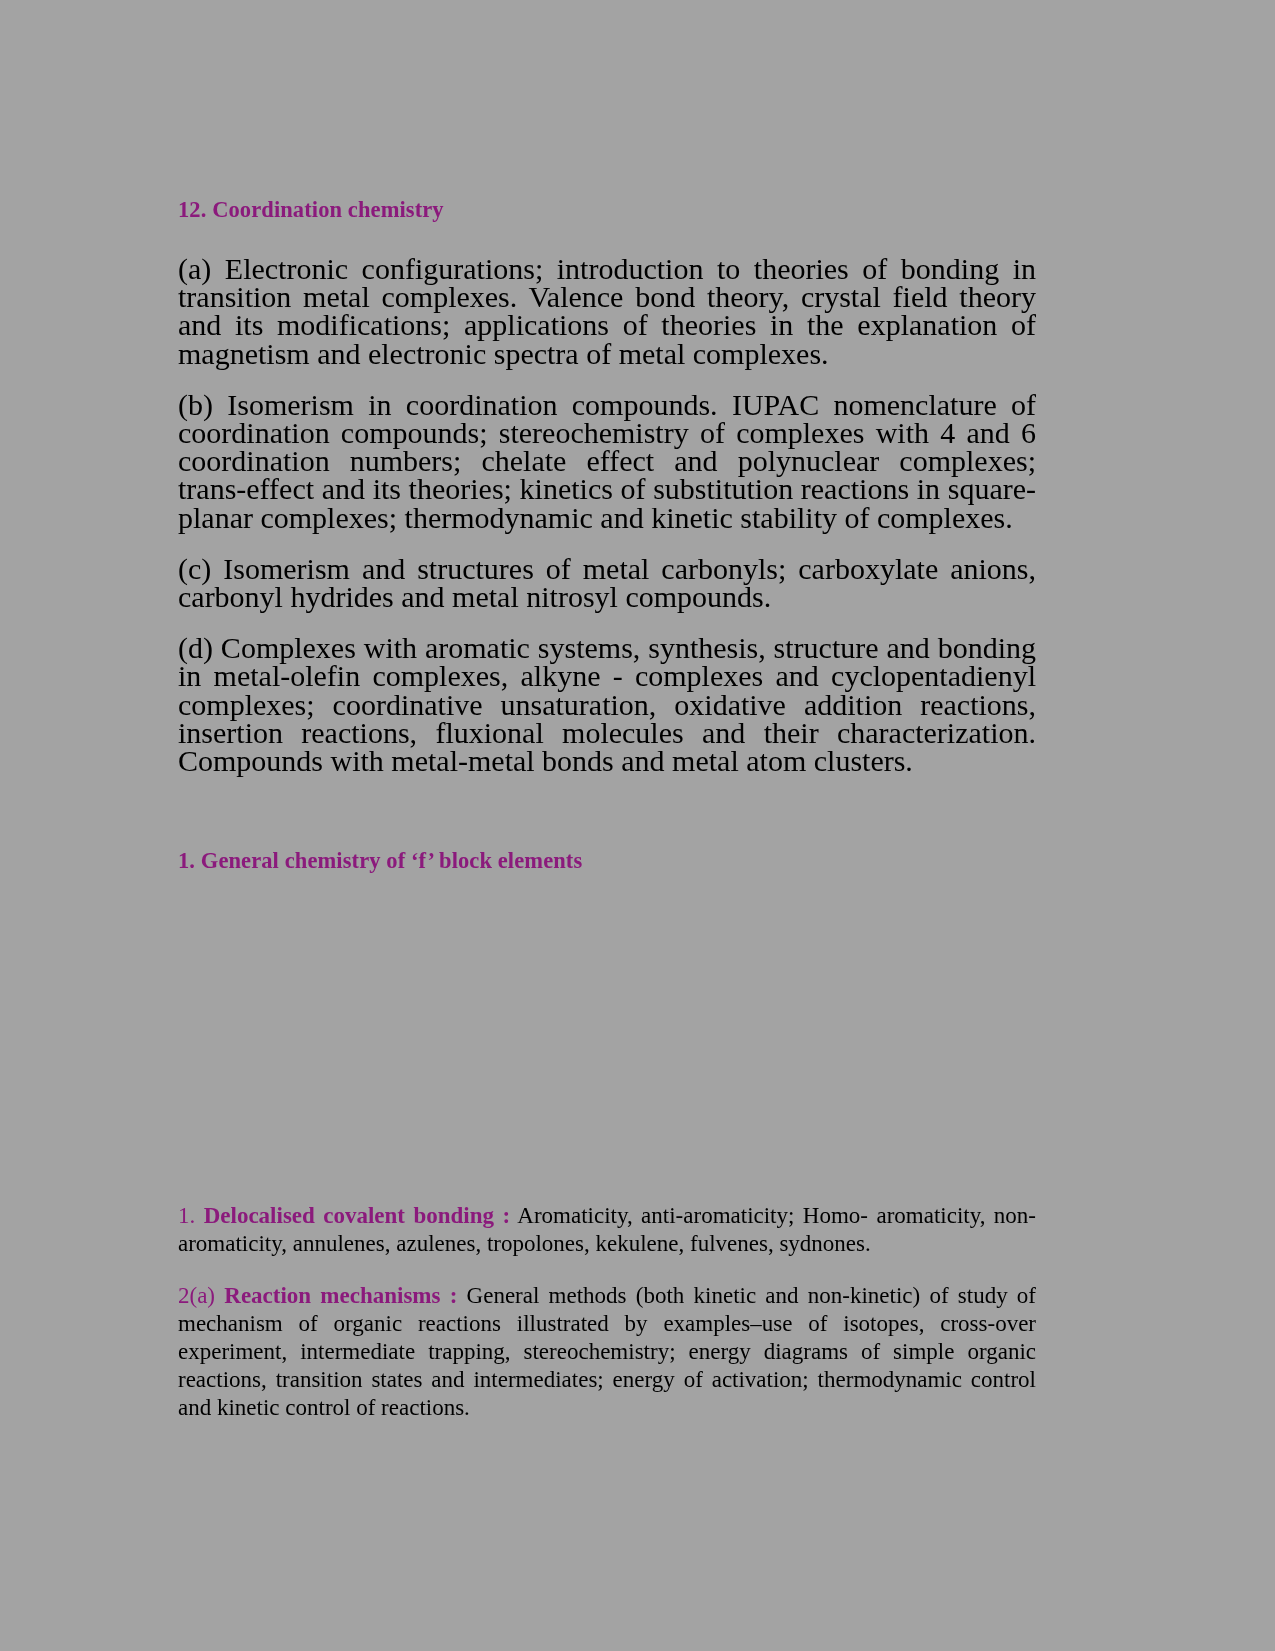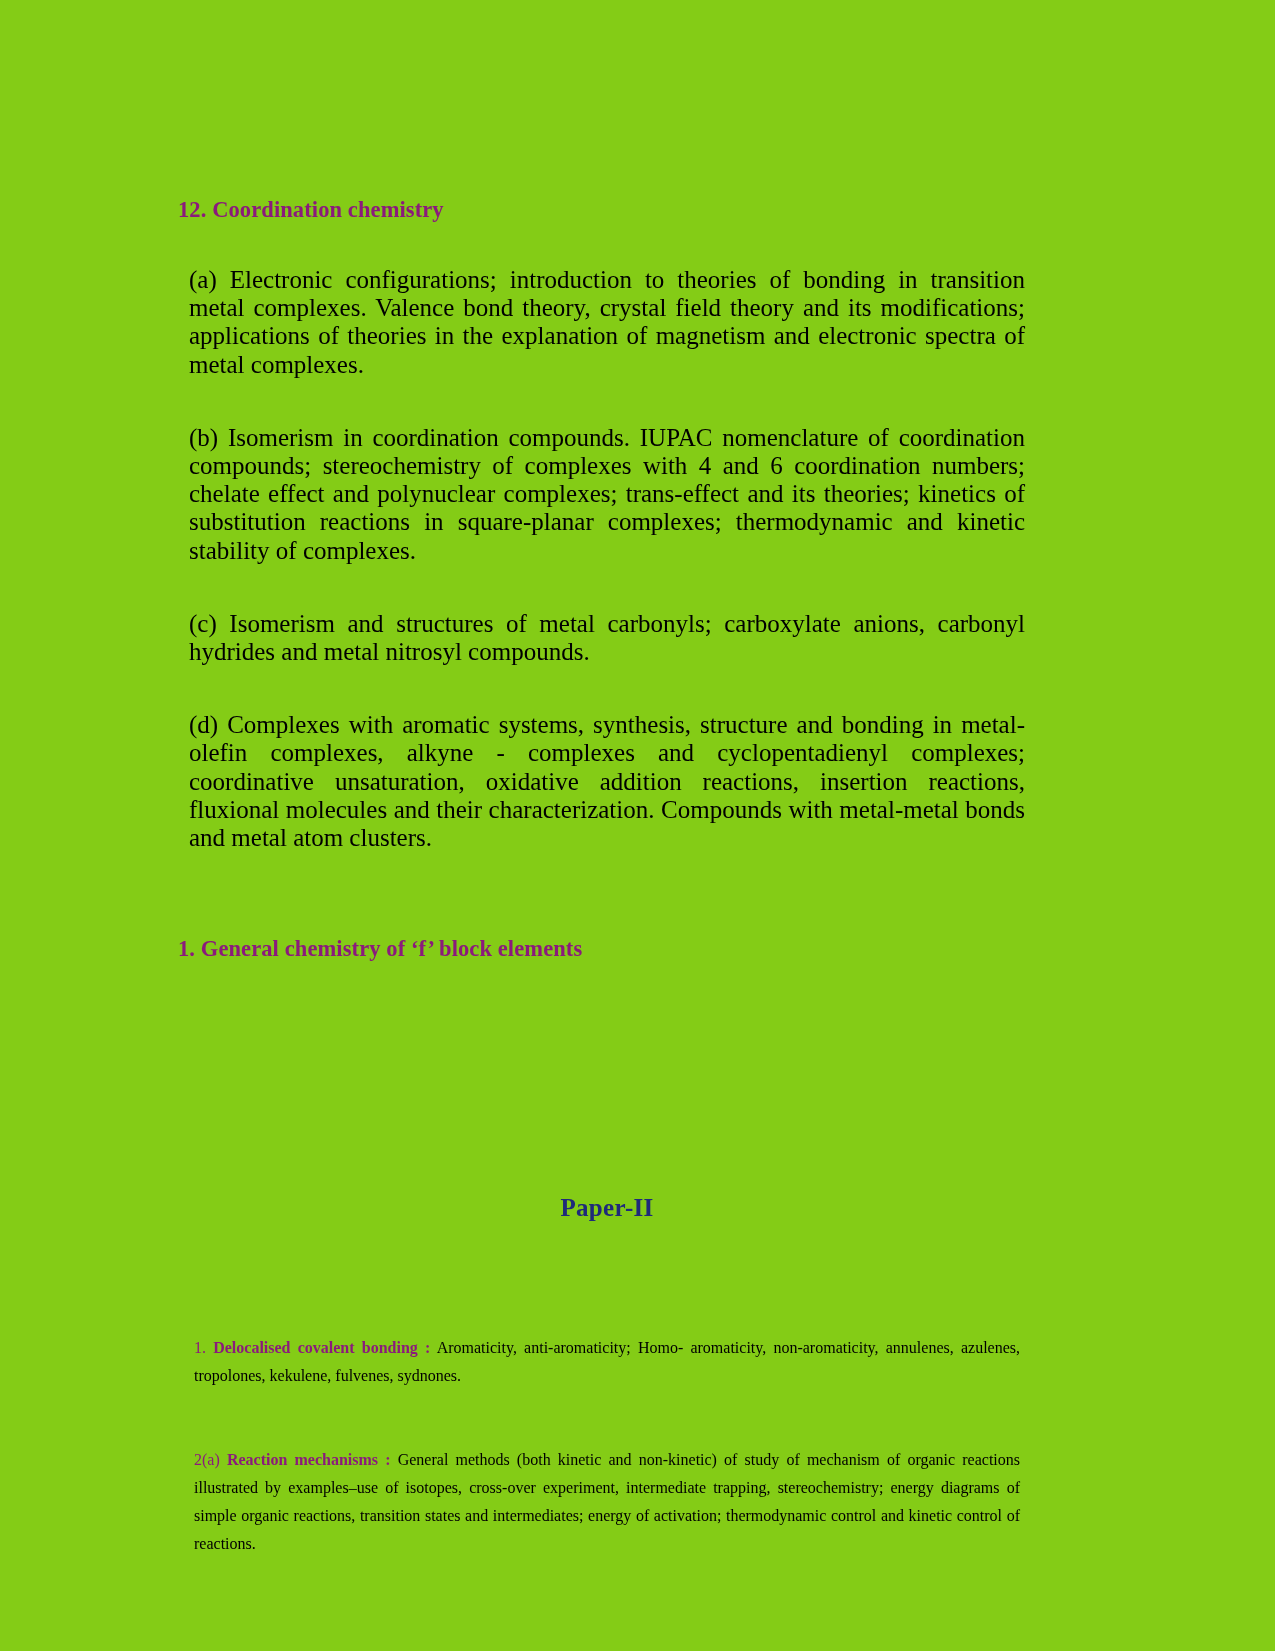--- a/index.html
+++ b/index.html
@@ -4,21 +4,21 @@
 <style>
   html, body {
     margin: 0;
     padding: 0;
     background: #ffffff;
   }
   .page {
     position: relative;
     width: 1275px;
     height: 1651px;
-    background: #84cc16;
+    background: #a3a3a3;
     margin: 0 auto;
     overflow: hidden;
     font-family: "Liberation Serif", "DejaVu Serif", serif;
     -webkit-font-smoothing: none;
   }
   .content {
     position: absolute;
     left: 178px;
     top: 196px;
     width: 858px;
@@ -30,25 +30,25 @@
     font-weight: bold;
     font-size: 22.5px;
     line-height: 1.2;
     margin: 0;
     letter-spacing: 0.1px;
   }
 
   
   .para {
     color: #000000;
-    font-size: 25px;
+    font-size: 30px;
     line-height: 28.2px;
     text-align: justify;
     text-justify: inter-word;
-    margin: 11px;
+    margin: 0;
     hyphens: none;
   }
 
   
   .gap-sm { height: 23px; }
   .gap-md { height: 32px; }
   .gap-xl { height: 72px; }
   .gap-xxl { height: 96px; }
 
   
@@ -57,25 +57,25 @@
     font-weight: bold;
     font-size: 25px;
     text-align: center;
     margin: 0;
     letter-spacing: 0.3px;
   }
 
   
   .topic {
     color: #000000;
-    font-size: 16px;
+    font-size: 23px;
     line-height: 28.2px;
     text-align: justify;
     text-justify: inter-word;
-    margin: 16px;
+    margin: 0;
   }
   .topic-num {
     color: #8B1A7C;
     font-weight: normal;
   }
   .topic-label {
     color: #8B1A7C;
     font-weight: bold;
   }
 </style>
@@ -111,21 +111,20 @@
 
 
     <div class="gap-xl"></div>
 
 
     <div class="gap-md"></div>
 
 
     <div class="gap-xxl"></div>
 
-    <h1 class="paper-title">Paper-II</h1>
 
     <div class="gap-xxl"></div>
 
     <p class="topic"><span class="topic-num">1.</span> <span class="topic-label">Delocalised covalent bonding :</span> <span>Aromaticity, anti-aromaticity; Homo- aromaticity, non-aromaticity, annulenes, azulenes, tropolones, kekulene, fulvenes, sydnones.</span></p>
 
     <div class="gap-sm"></div>
 
     <p class="topic"><span class="topic-num">2(a)</span> <span class="topic-label">Reaction mechanisms :</span> <span>General methods (both kinetic and non-kinetic) of study of mechanism of organic reactions illustrated by examples–use of isotopes, cross-over experiment, intermediate trapping, stereochemistry; energy diagrams of simple organic reactions, transition states and intermediates; energy of activation; thermodynamic control and kinetic control of reactions.</span></p>
 
   </div>

